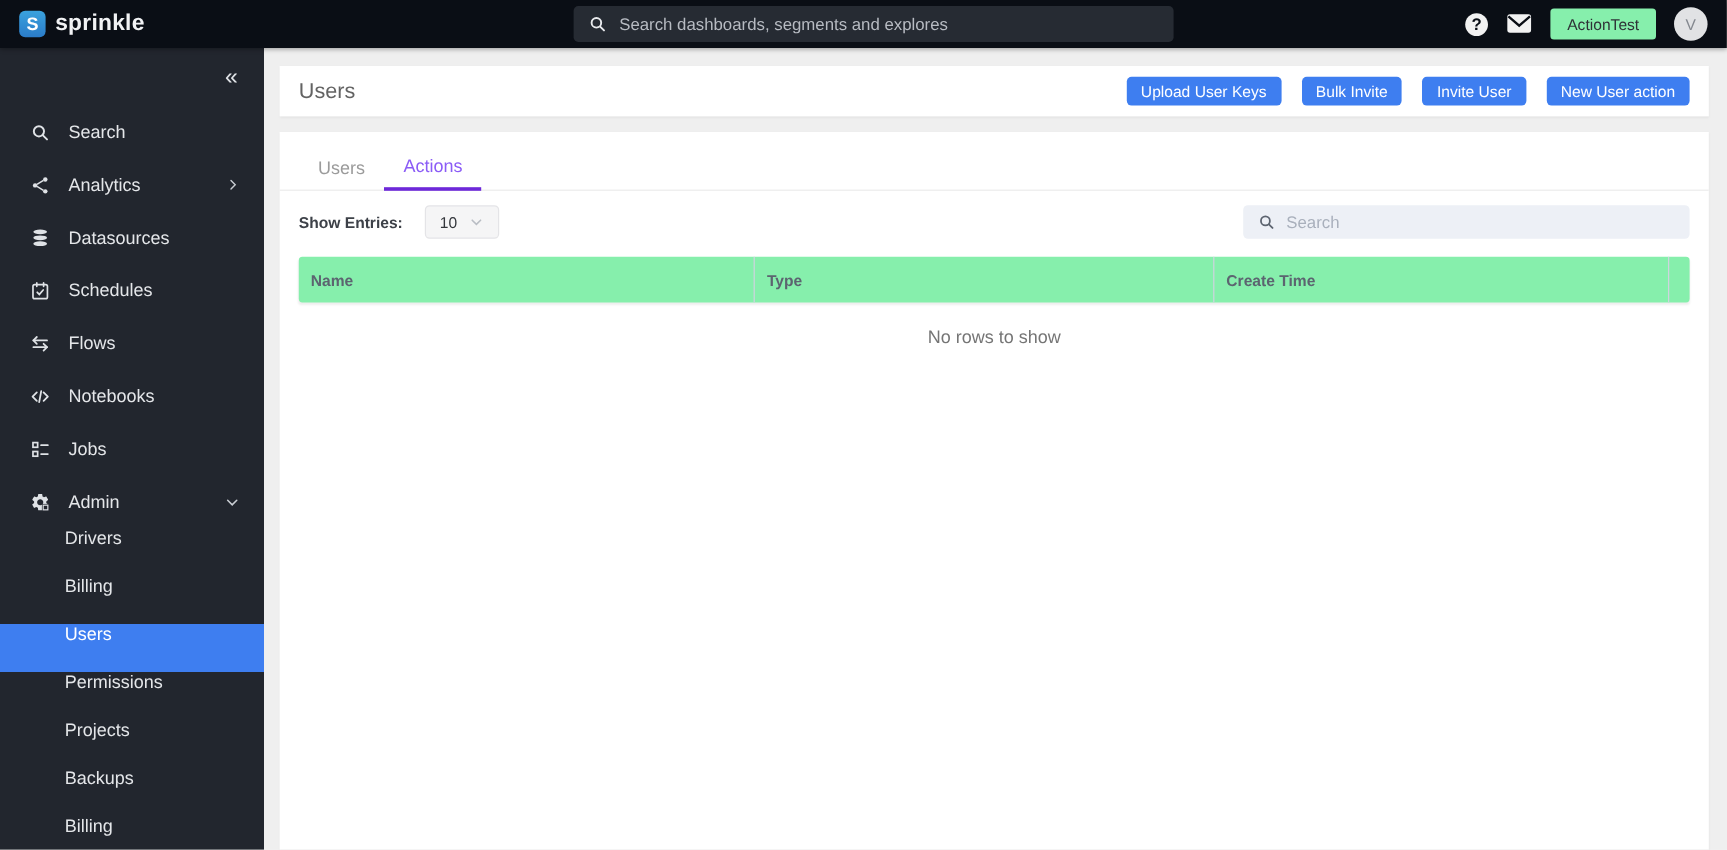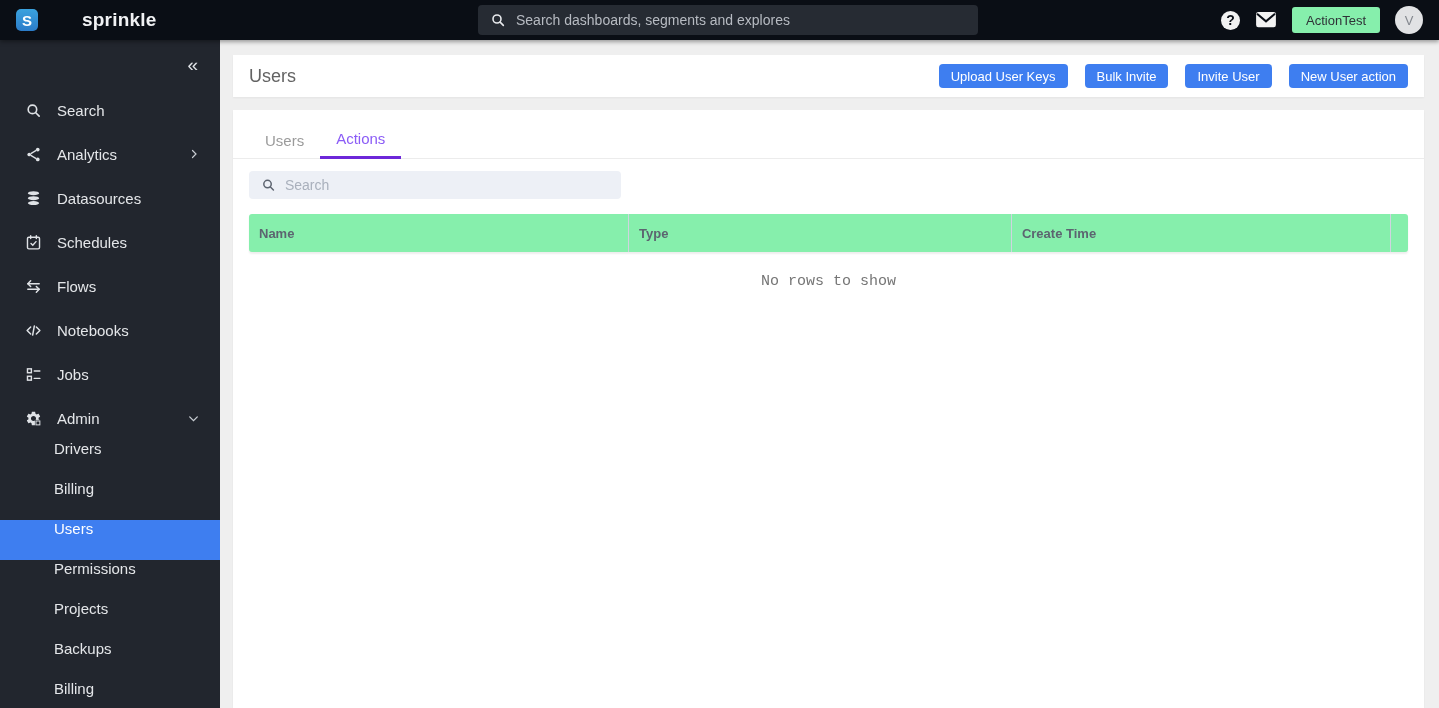--- a/index.html
+++ b/index.html
@@ -2,21 +2,21 @@
 <html><head>
 <meta charset="utf-8">
 <style>
   * { margin:0; padding:0; box-sizing:border-box; }
   html,body { width:1439px; height:708px; overflow:hidden; font-family:"Liberation Sans", sans-serif; background:#efefef; }
 
   
   .topbar { position:fixed; top:0; left:0; width:1439px; height:40px; background:#0a0e15; display:flex; align-items:center; padding:0 16px; z-index:30; box-shadow:0 2px 4px rgba(0,0,0,.35); }
   .logo { display:flex; align-items:center; gap:8px; }
   .logo-mark { width:22px; height:22px; border-radius:5px; background:linear-gradient(180deg,#3aa2de,#2b7cc9); color:#fff; font-weight:bold; font-size:15px; display:flex; align-items:center; justify-content:center; }
-  .logo-text { color:#f1f2f4; font-size:19px; font-weight:600; letter-spacing:.2px;margin-left:36px; }
+  .logo-text { color:#f1f2f4; font-size:19px; font-weight:600; letter-spacing:.2px; }
   .topbar-search { position:absolute; left:478px; top:5px; width:500px; height:30px; background:#262b33; border-radius:4px; display:flex; align-items:center; padding:12px 12px; gap:10px; }
   .topbar-search svg { flex:0 0 auto; }
   .topbar-search input { background:transparent; border:none; outline:none; color:#d7dadf; font-size:14px; width:100%; font-family:"Liberation Sans", sans-serif; }
   .topbar-search input::placeholder { color:#b7bbc2; }
   .topbar-right { margin-left:auto; display:flex; align-items:center; gap:15px; }
   .help-circle { width:19px; height:19px; border-radius:50%; background:#f2f2f2; color:#0a0e15; font-weight:bold; font-size:14px; display:flex; align-items:center; justify-content:center; cursor:pointer; }
   .account-btn { background:#86efac; color:#2f3237; border:none; border-radius:3px; height:26px; padding:0 14px; font-size:13px; font-family:"Liberation Sans", sans-serif; cursor:pointer; }
   .avatar { width:28px; height:28px; border-radius:50%; background:#e1e2e4; color:#84888f; font-size:13px; display:flex; align-items:center; justify-content:center; cursor:pointer; }
 
   
@@ -48,21 +48,21 @@
   .entries-select .chev { color:#b9bdc4; display:flex; }
   .table-search { width:372px; height:28px; background:#edf0f6; border-radius:4px; display:flex; align-items:center; padding:0 12px; gap:9px; }
   .table-search input { background:transparent; border:none; outline:none; font-size:14px; color:#4b5058; width:100%; font-family:"Liberation Sans", sans-serif; }
   .table-search input::placeholder { color:#a9b0bc; }
 
   .table-head { margin:5px 16px 0; display:grid; grid-template-columns:1fr 1.01fr 1fr 18px; background:#86efac; border-radius:3px; height:38px; align-items:stretch; box-shadow:0 2px 2px rgba(0,0,0,.07); }
   .th { display:flex; align-items:center; padding-left:10px; font-size:13px; font-weight:bold; color:#5c6470; cursor:pointer; }
   .th + .th { border-left:1px solid #cfd4df; }
   .th.spacer { cursor:default; }
 
-  .empty-row { text-align:center; margin-top:21px; font-size:15px; color:#757575;font-family:Liberation Mono, monospace; }
+  .empty-row { text-align:center; margin-top:21px; font-size:15px; color:#757575; }
 </style>
 </head>
 <body>
 
 <div class="topbar">
   <div class="logo">
     <div class="logo-mark">S</div>
     <div class="logo-text">sprinkle</div>
   </div>
   <div class="topbar-search">
@@ -227,20 +227,31 @@
     </div>
   </div>
 
   <div class="content-card">
     <div class="tabs">
       <div class="tab">Users</div>
       <div class="tab active">Actions</div>
     </div>
 
     <div class="controls-row">
+      <div class="controls-left">
+        <span class="show-entries-label">Show Entries:</span>
+        <div class="entries-select">
+          <span>10</span>
+          <span class="chev">
+            <svg width="12" height="12" viewBox="0 0 24 24" fill="none" stroke="currentColor" stroke-width="2.6" stroke-linecap="round">
+                <polyline points="5,9 12,16 19,9"></polyline>
+              </svg>
+          </span>
+        </div>
+      </div>
       <div class="table-search">
         <svg width="16" height="16" viewBox="0 0 24 24" fill="none" stroke="#5d6470" stroke-width="2.4" stroke-linecap="round">
             <circle cx="10.5" cy="10.5" r="6"></circle>
             <line x1="15.2" y1="15.2" x2="20" y2="20"></line>
           </svg>
         <input placeholder="Search" style="">
       </div>
     </div>
 
     <div class="table-head">

